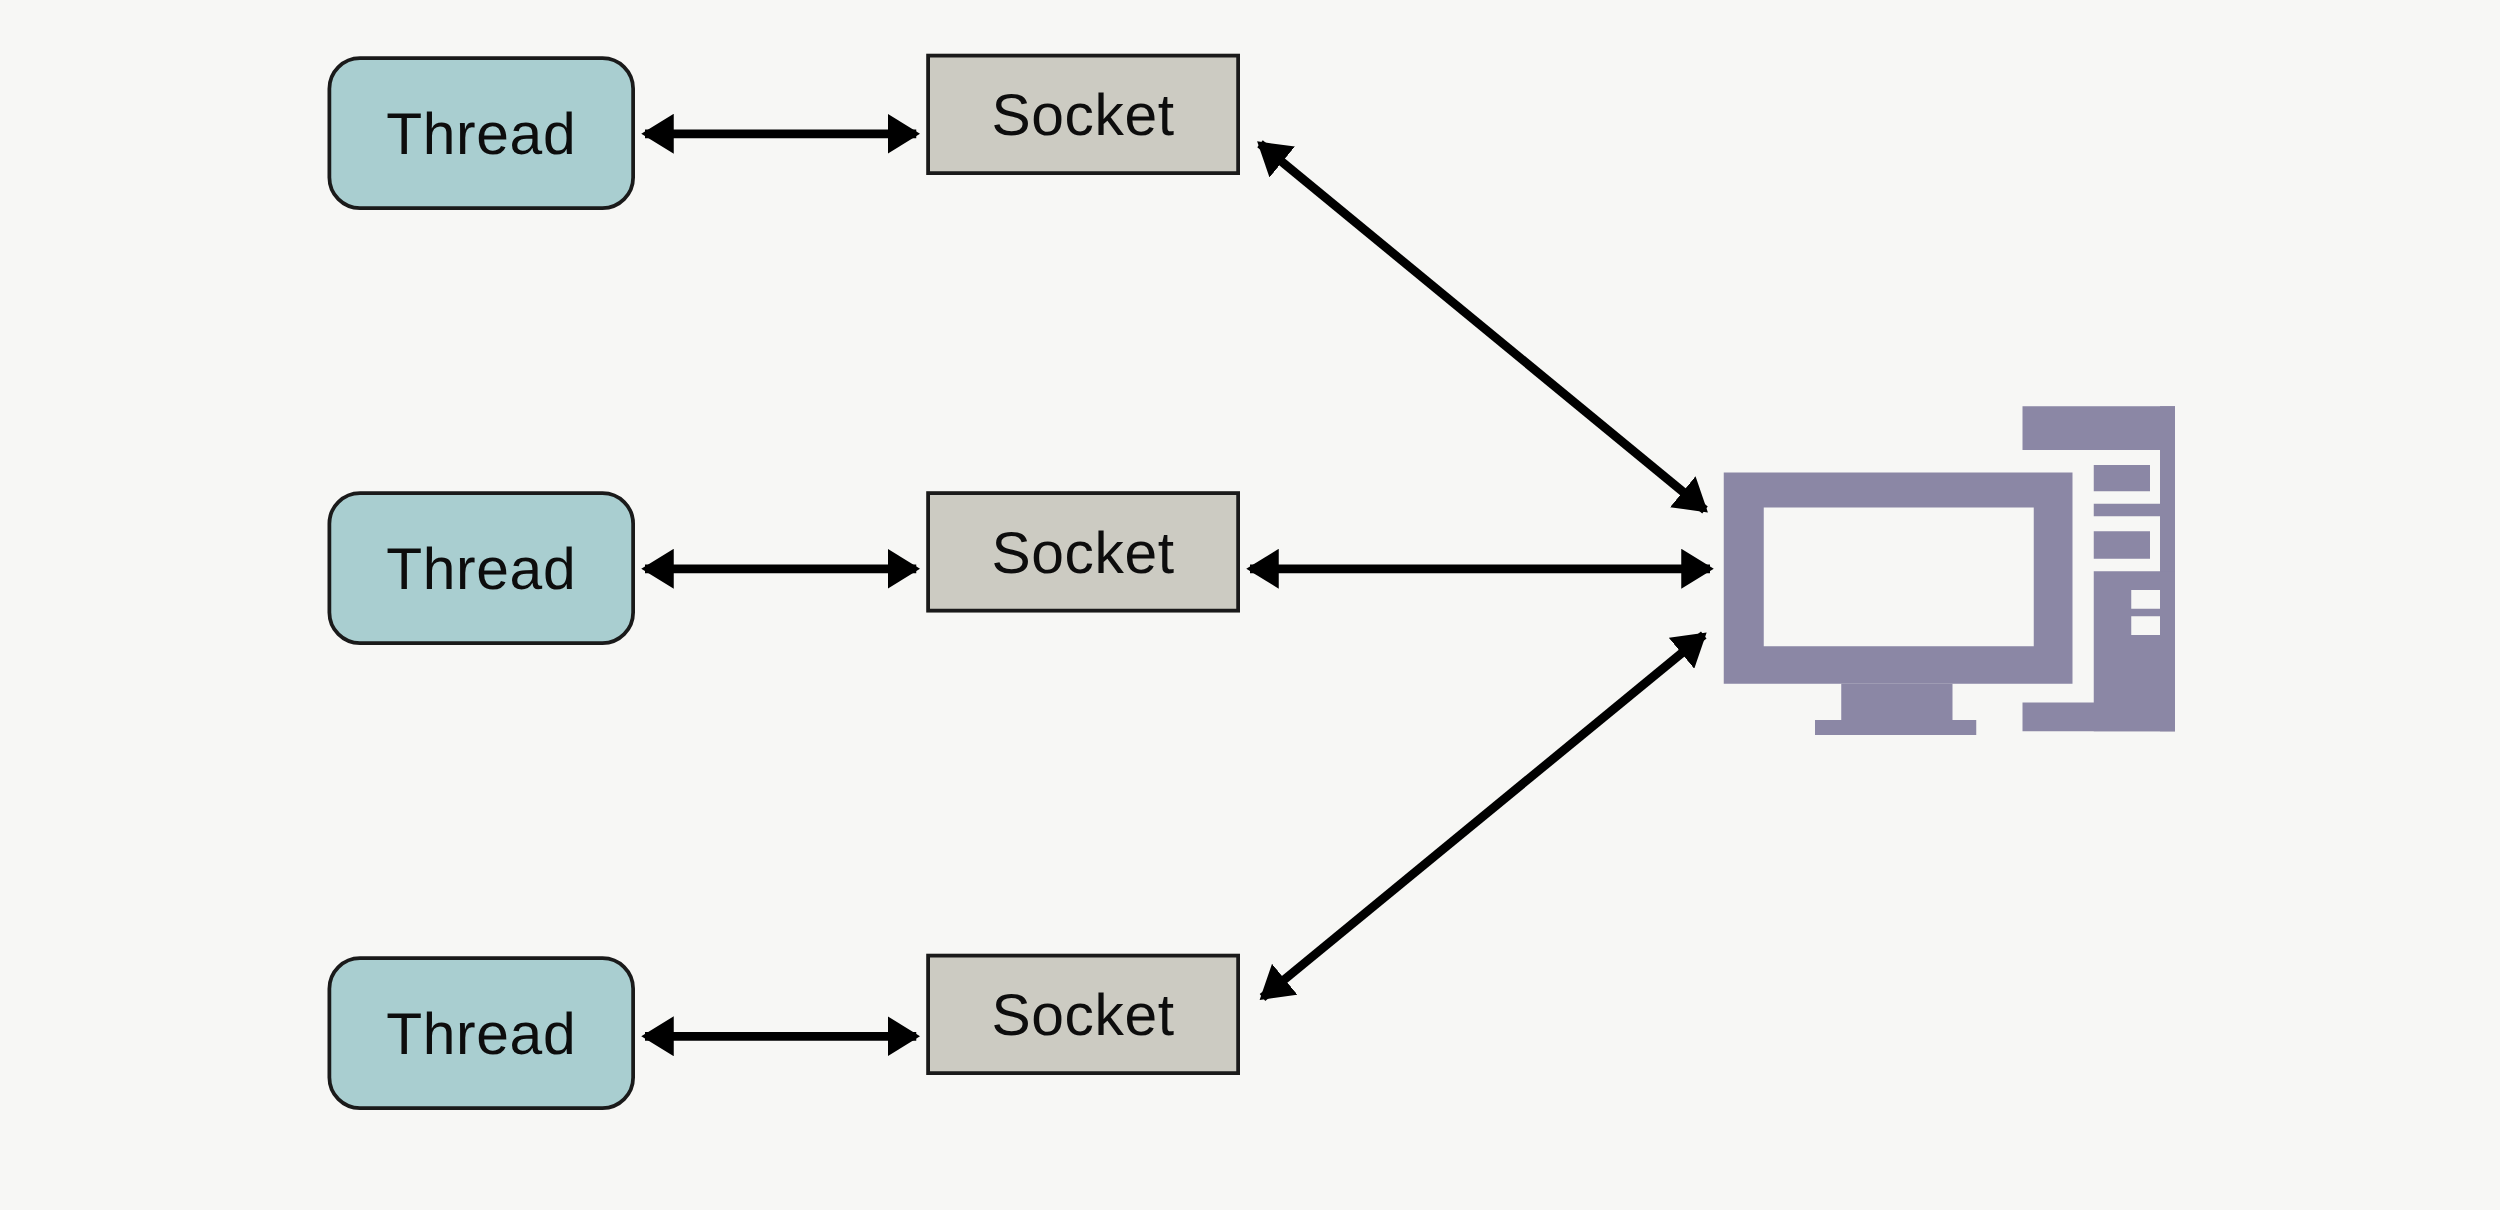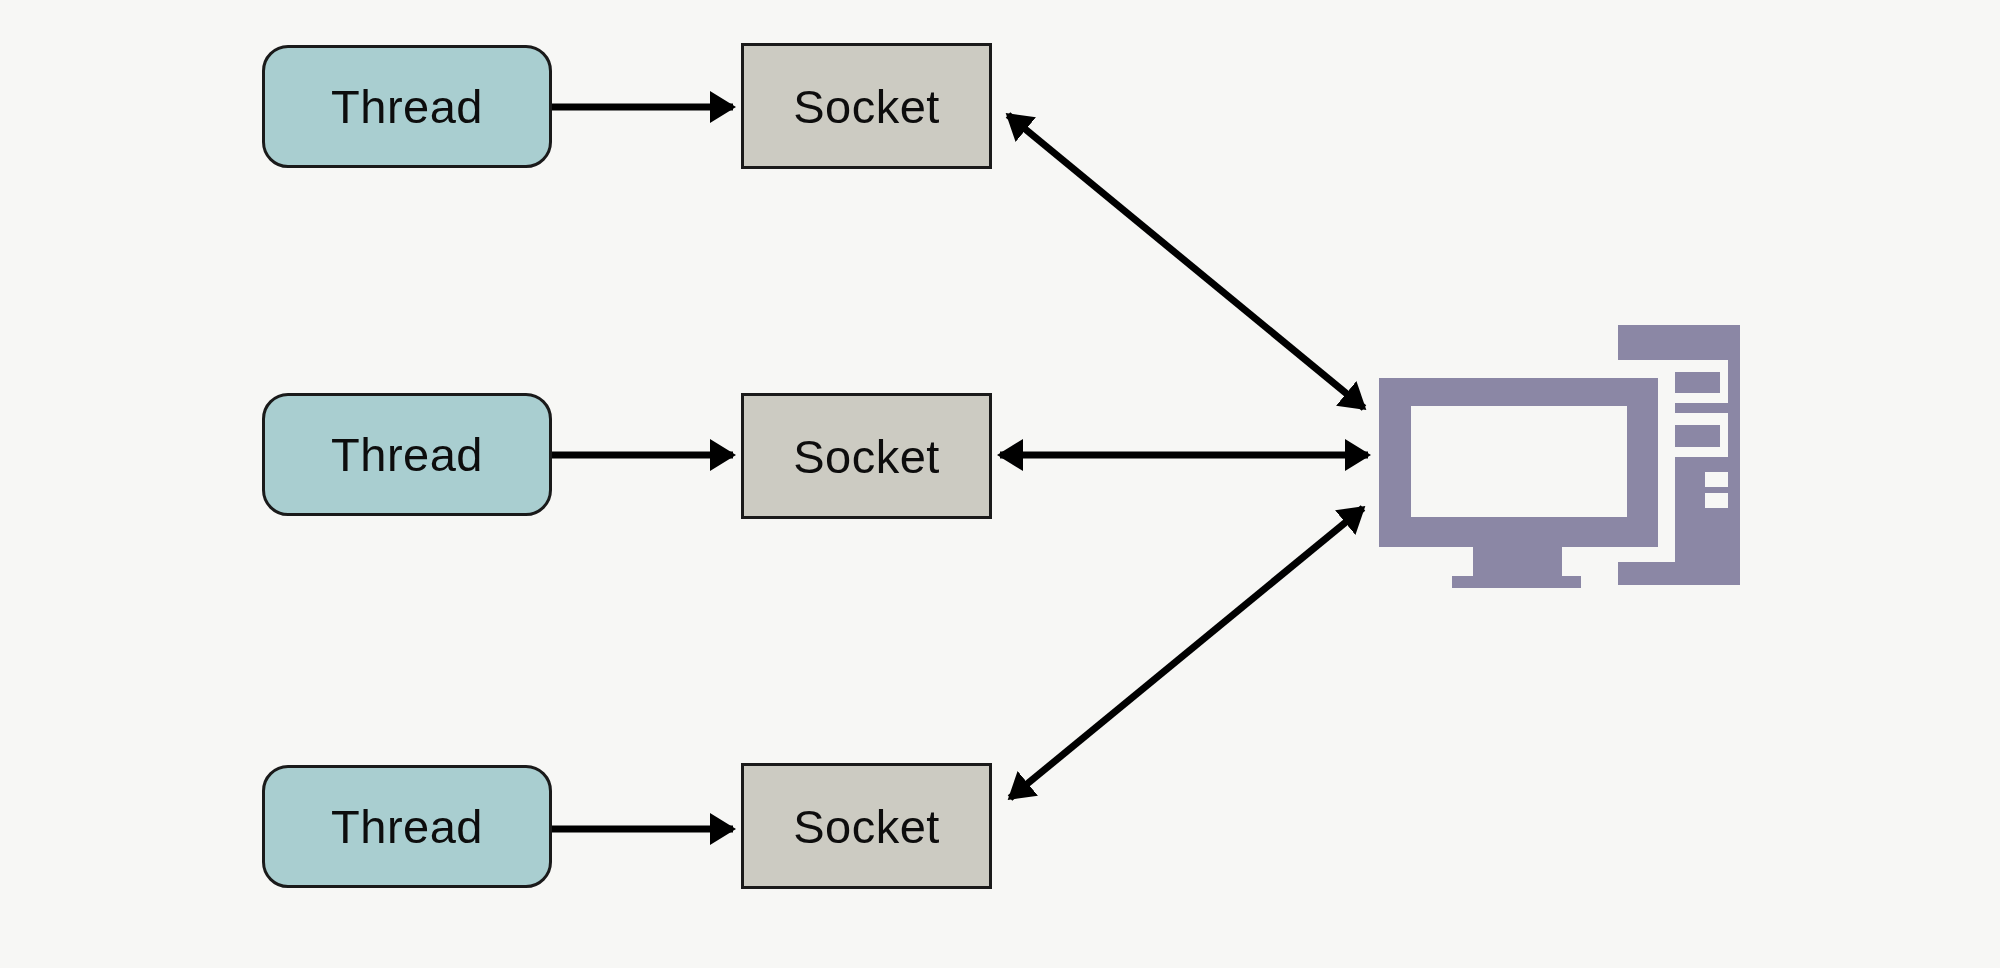--- a/index.html
+++ b/index.html
@@ -34,30 +34,30 @@
     position: absolute;
     display: flex;
     align-items: center;
     justify-content: center;
     font-size: 47px;
     color: #0d0d0d;
     letter-spacing: 0.5px;
   }
   .thread-node {
     left: 262px;
-    width: 290px;
+    width: 246px;
     height: 123px;
     background: var(--thread_fill);
     border: 3px solid var(--box_border);
     border-radius: 26px;
   }
   .socket-node {
     left: 741px;
     width: 251px;
-    height: 126px;
+    height: 97px;
     background: var(--socket_fill);
     border: 3px solid var(--box_border);
   }
   .thread-1 { top: 45px; }
   .thread-2 { top: 393px; }
   .thread-3 { top: 765px; }
   .socket-1 { top: 43px; }
   .socket-2 { top: 393px; }
   .socket-3 { top: 763px; }
   .computer-icon-wrap {

